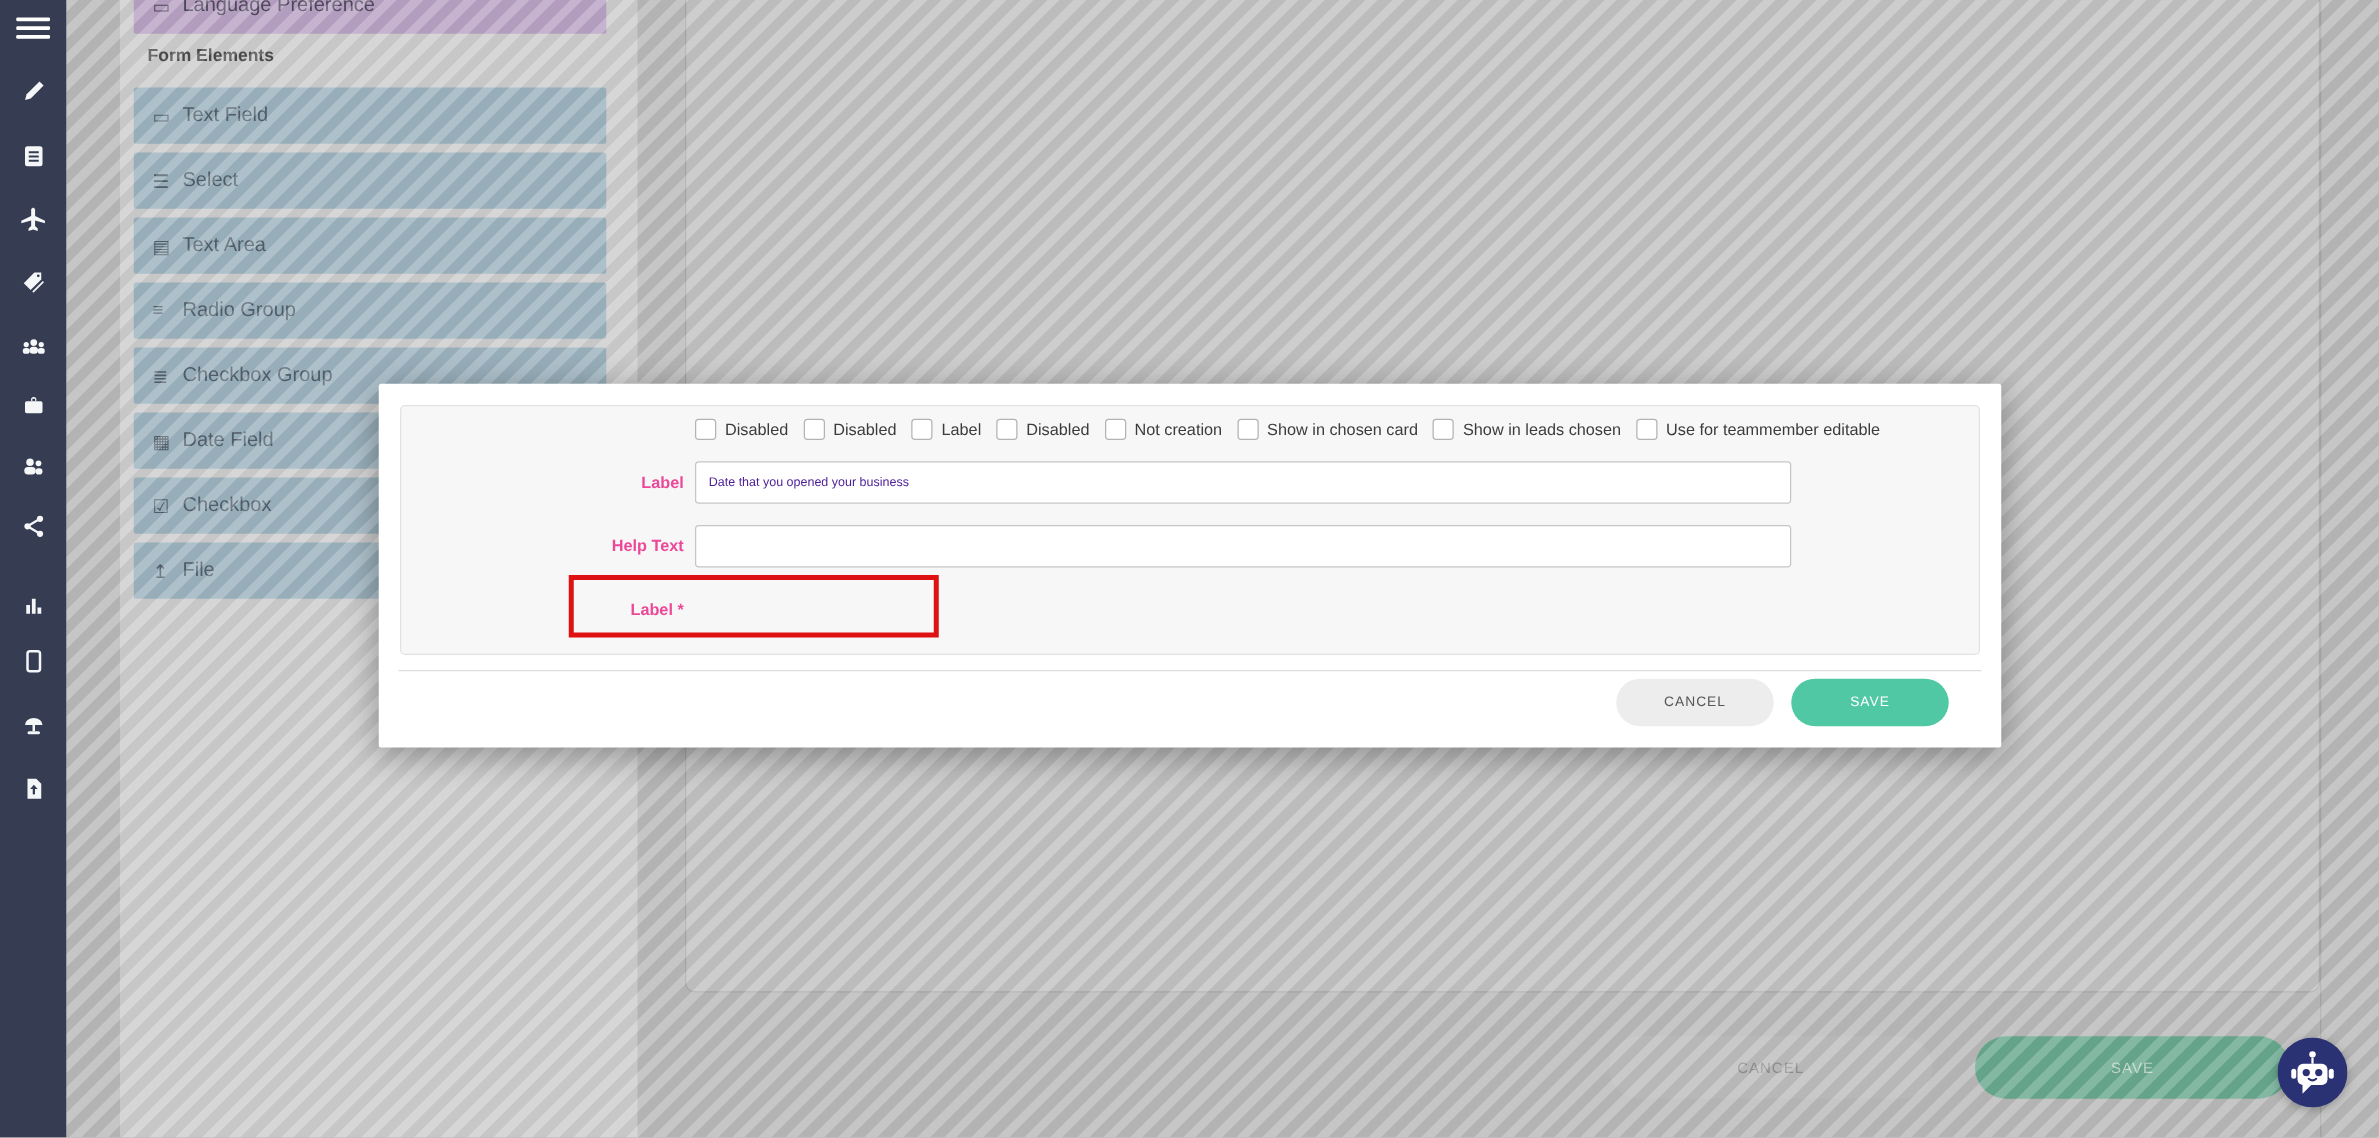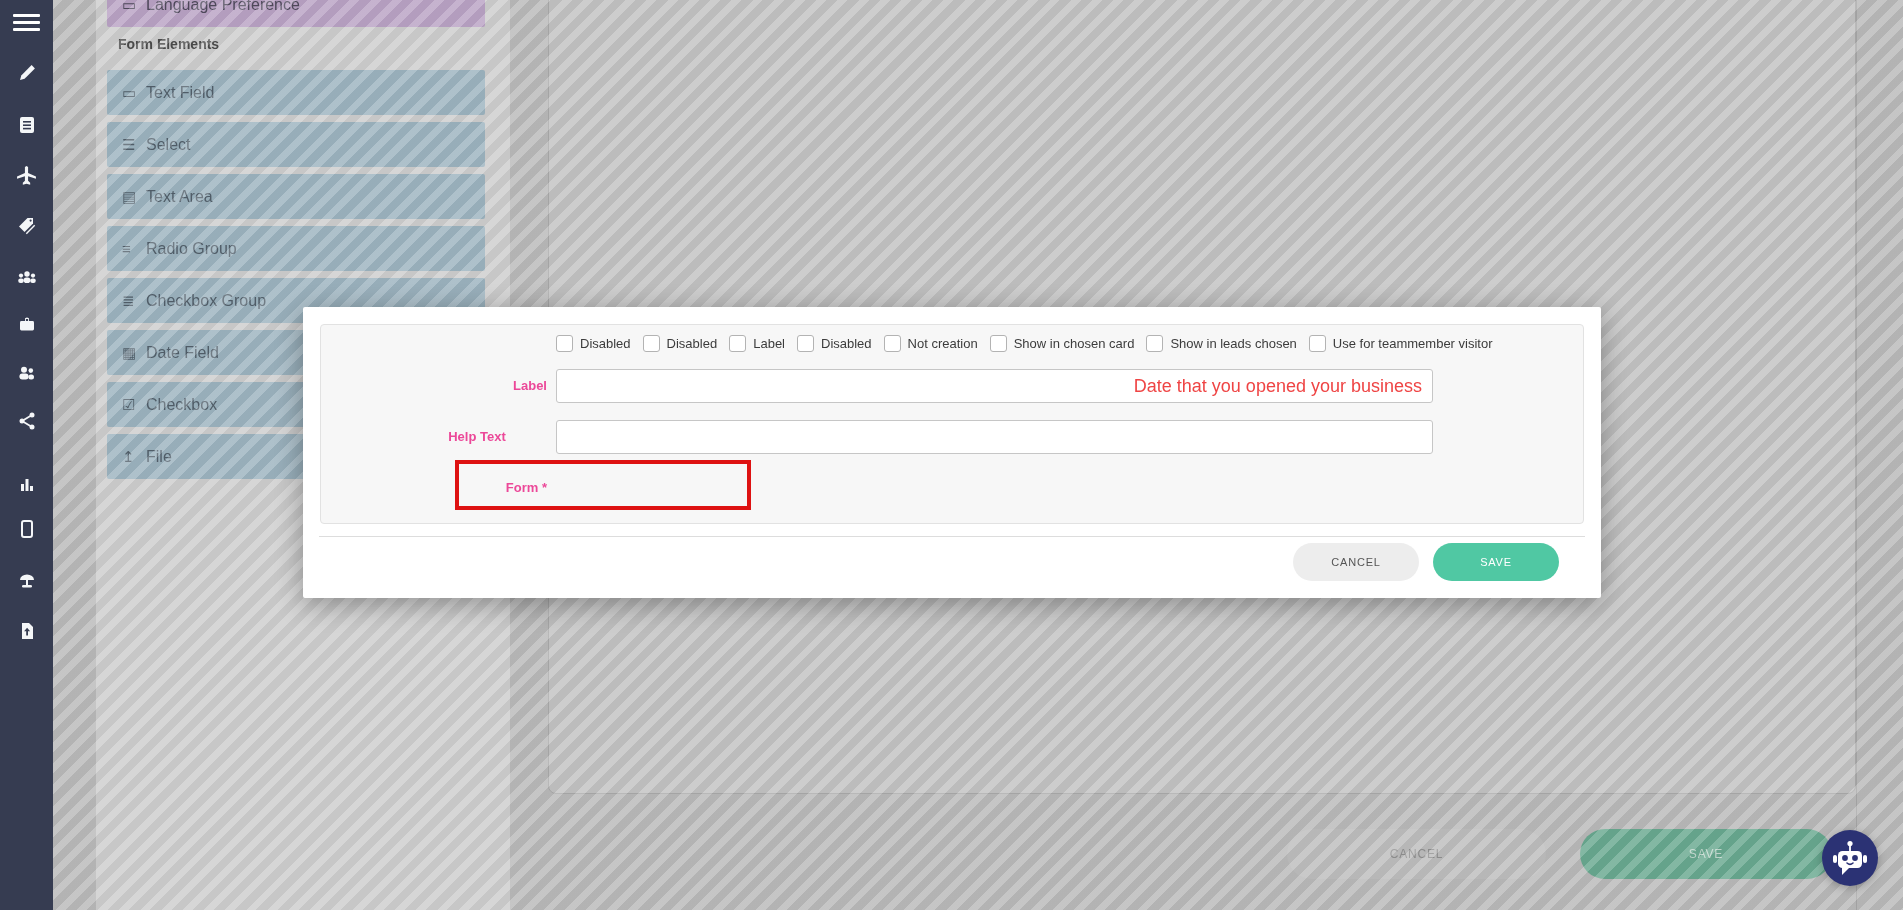--- a/index.html
+++ b/index.html
@@ -50,22 +50,22 @@
   .modal{position:absolute;left:303px;top:307px;width:1298px;height:291px;background:#ffffff;
     border-radius:2px;box-shadow:0 6px 28px rgba(0,0,0,0.32);z-index:10;}
   .modal-panel{position:absolute;left:17px;top:17px;width:1264px;height:200px;background:#f7f7f7;
     border:1px solid #e2e2e2;border-radius:4px;box-sizing:border-box;}
   .flag-row{position:absolute;left:253px;top:28px;display:flex;align-items:center;gap:12px;}
   .flag{display:flex;align-items:center;gap:7px;}
   .flag .mcb{width:17px;height:17px;background:#fff;border:1px solid #b3b3b3;border-radius:3px;box-sizing:border-box;cursor:pointer;}
   .flag .flag-label{font-size:13px;color:#3c3c3c;white-space:nowrap;}
   .mrow-label{position:absolute;width:140px;text-align:right;font-size:13px;color:#ec4899;font-weight:bold;}
   .minput{position:absolute;left:253px;width:877px;border:1px solid #c6c6c6;border-radius:3px;
-    font-size:18px;color:#ef4444;padding:0 10px;box-sizing:border-box;background:#fff;outline:none;
-    font-family:"Liberation Sans",sans-serif;text-align:right;}
+    font-size:10px;color:#4c1d95;padding:0 10px;box-sizing:border-box;background:#fff;outline:none;
+    font-family:"Liberation Sans",sans-serif;}
   .red-rect{position:absolute;left:152px;top:153px;width:296px;height:50px;border:4px solid #de1212;box-sizing:border-box;z-index:3;}
   .mdivider{position:absolute;left:16px;right:16px;top:229px;height:1px;background:#dddddd;}
   .mbtn{position:absolute;top:236px;width:126px;height:38px;border:none;border-radius:19px;
     font-size:11px;letter-spacing:0.8px;cursor:pointer;font-family:"Liberation Sans",sans-serif;}
   .mbtn.cancel{left:990px;background:#ededed;color:#555;}
   .mbtn.save{left:1130px;background:#50c8a3;color:#fff;}
   
   .robot{position:absolute;left:1822px;top:830px;width:56px;height:56px;z-index:20;cursor:pointer;
     filter:drop-shadow(0 2px 4px rgba(0,0,0,0.25));}
 </style>
@@ -297,31 +297,31 @@
       <label class="flag">
         <span class="mcb"></span>
         <span class="flag-label">Show in chosen card</span>
       </label>
       <label class="flag">
         <span class="mcb"></span>
         <span class="flag-label">Show in leads chosen</span>
       </label>
       <label class="flag">
         <span class="mcb"></span>
-        <span class="flag-label">Use for teammember visitor</span>
+        <span class="flag-label">Use for teammember editable</span>
       </label>
     </div>
 
     <div class="mrow-label" style="left:104px;top:71px;">Label</div>
     <input class="minput" style="top: 62px; height: 34px;" value="Date that you opened your business">
 
-    <div class="mrow-label" style="left:104px;top:122px;text-align:center;">Help Text</div>
+    <div class="mrow-label" style="left:104px;top:122px;">Help Text</div>
     <input class="minput" style="top: 113px; height: 34px;" value="">
 
-    <div class="mrow-label" style="left:104px;top:173px;">Form *</div>
+    <div class="mrow-label" style="left:104px;top:173px;">Label *</div>
 
     <div class="red-rect"></div>
 
     <div class="mdivider"></div>
     <button class="mbtn cancel">CANCEL</button>
     <button class="mbtn save">SAVE</button>
   </div>
 
   <div class="robot">
     <svg width="56" height="56" viewBox="0 0 56 56">

